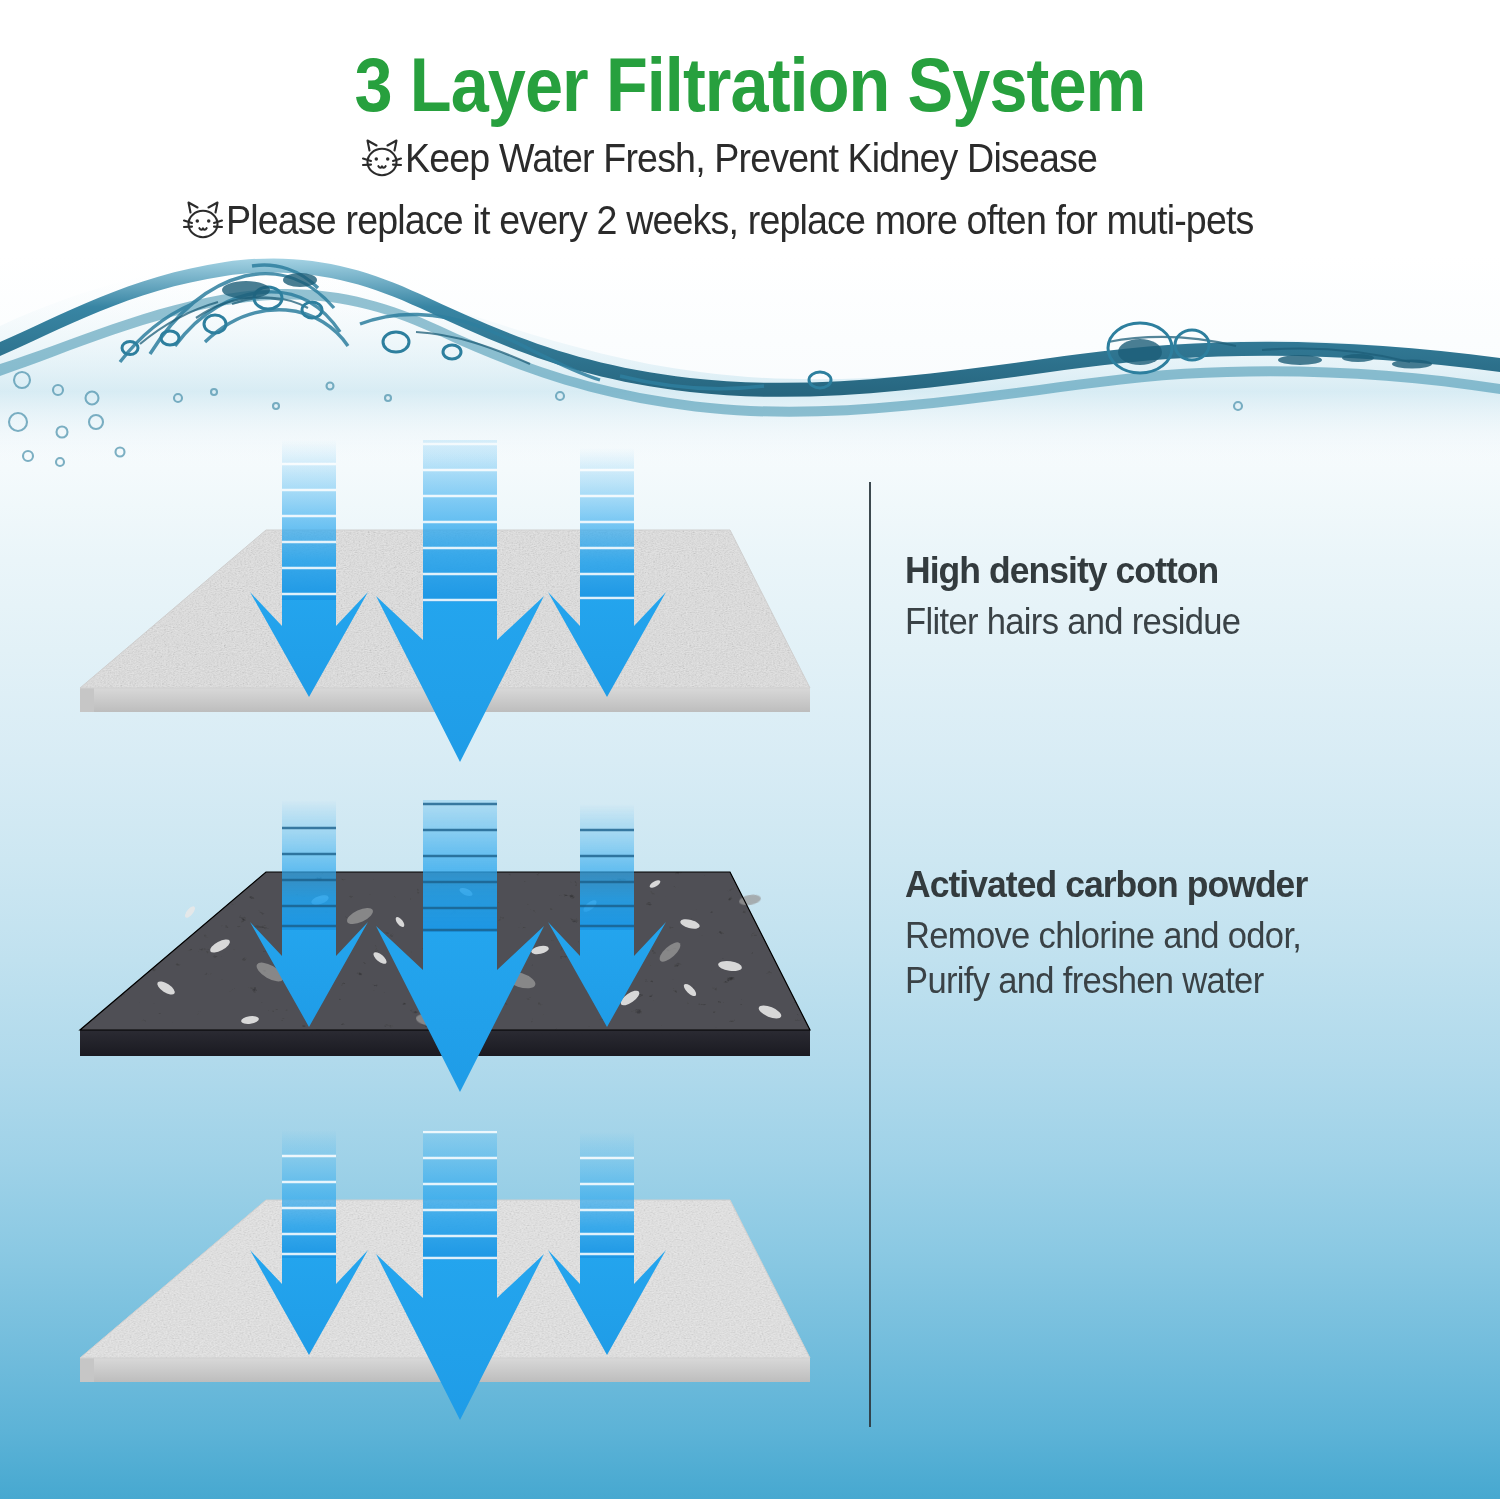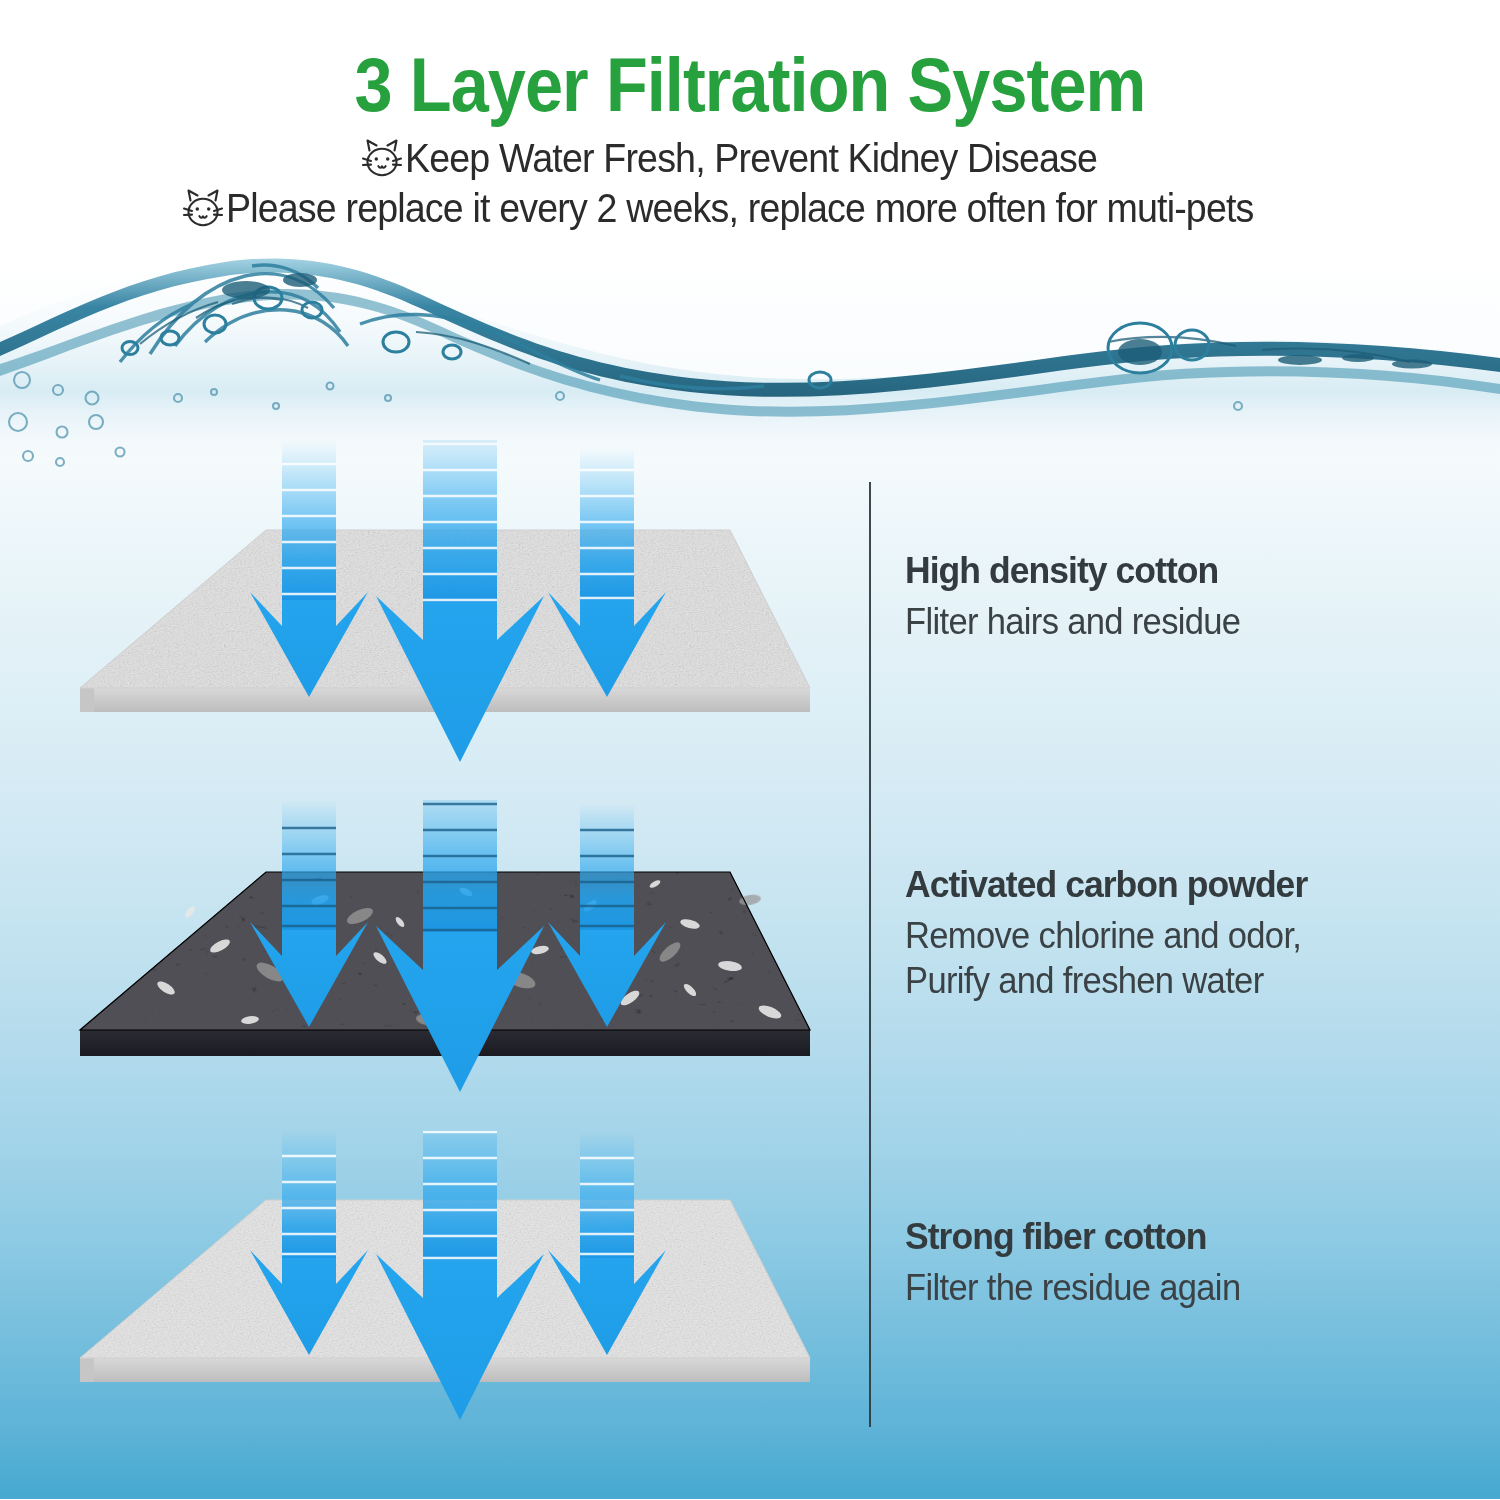--- a/index.html
+++ b/index.html
@@ -74,21 +74,21 @@
     align-items: center;
     justify-content: center;
     gap: 0;
     color: #2b2b2b;
     font-size: 40px;
     line-height: 46px;
     letter-spacing: -0.9px;
     white-space: nowrap;
   }
   .sub-line.line1 { margin-top: 7px; }
-  .sub-line.line2 { margin-top: 4px; }
+  .sub-line.line2 { margin-top: 16px; }
   .sub-line .txt {
     transform: scaleX(0.94);
     transform-origin: left center;
   }
   .cat-icon {
     display: inline-block;
     width: 46px;
     height: 44px;
     flex: 0 0 auto;
     position: relative;
@@ -570,20 +570,14 @@
     </p>
   </div>
 
   <div class="desc-block" id="block-0">
     <p class="desc-title">High density cotton</p>
     <p class="desc-body">
       <span>Fliter hairs and residue</span>
     </p>
   </div>
 
-  <div class="desc-block" id="block-2">
-    <p class="desc-title">Strong fiber cotton</p>
-    <p class="desc-body">
-      <span>Filter the residue again</span>
-    </p>
-  </div>
 
 </div>
 
 </body></html>

